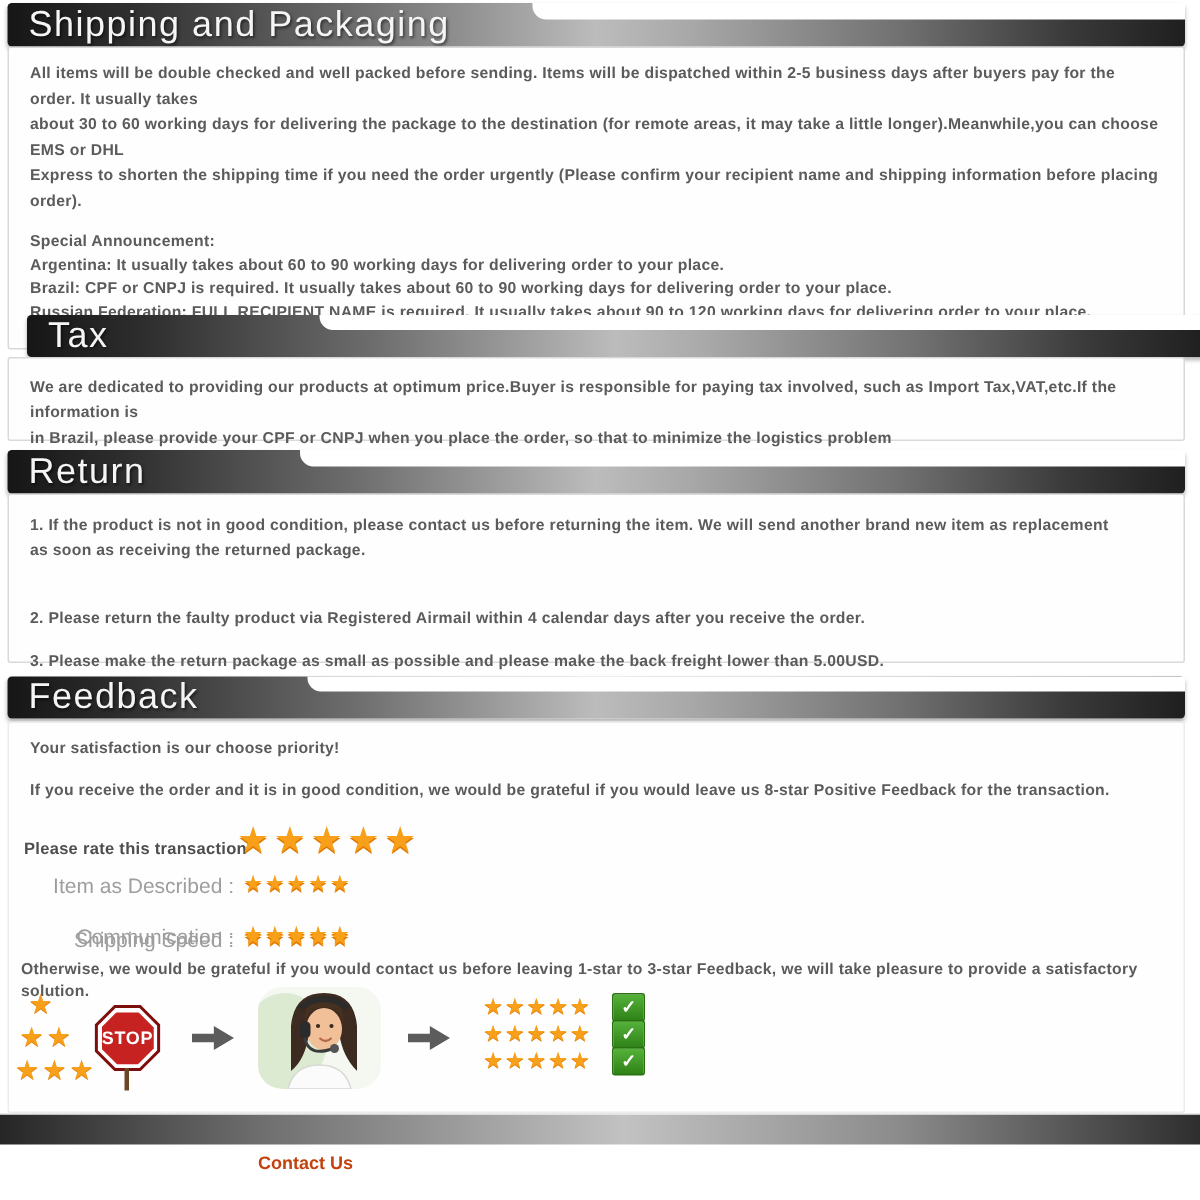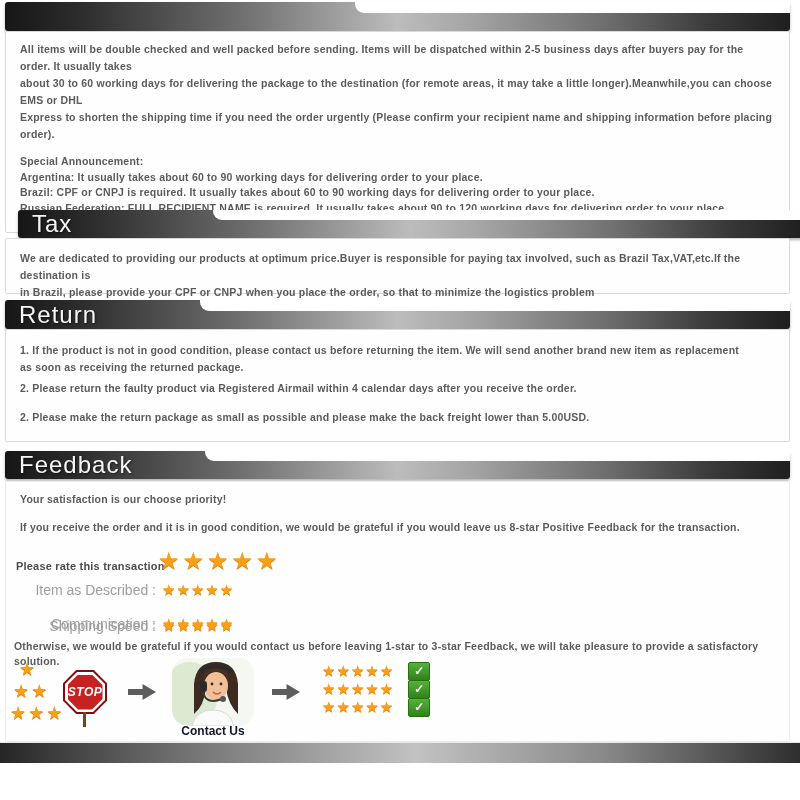--- a/index.html
+++ b/index.html
@@ -31,72 +31,73 @@
 
   
   .arrow{position:absolute;width:28px;height:16px;background:#5c5c5c;
          clip-path:polygon(0 32%,52% 32%,52% 0,100% 50%,52% 100%,52% 68%,0 68%);}
   .check{display:inline-block;width:20px;height:17px;margin-left:14px;vertical-align:middle;
          background:linear-gradient(#55b23a,#2f8218);border:1px solid #27720f;border-radius:2px;
          color:#fff;font-size:12px;font-weight:bold;line-height:17px;text-align:center;}
   .stop-outer{position:absolute;width:44px;height:44px;background:#7e0e0e;display:flex;align-items:center;justify-content:center;
          clip-path:polygon(30% 0,70% 0,100% 30%,100% 70%,70% 100%,30% 100%,0 70%,0 30%);}
   .stop-white{width:40px;height:40px;background:#fff;display:flex;align-items:center;justify-content:center;
-         clip-path:polygon(30% 0,70% 0,100% 30%,100% 70%,70% 100%,30% 100%,0 70%,0 30%);font-style:italic;}
+         clip-path:polygon(30% 0,70% 0,100% 30%,100% 70%,70% 100%,30% 100%,0 70%,0 30%);}
   .stop-red{width:35px;height:35px;background:#c62222;display:flex;align-items:center;justify-content:center;
          clip-path:polygon(30% 0,70% 0,100% 30%,100% 70%,70% 100%,30% 100%,0 70%,0 30%);}
   .stop-text{color:#fff;font-weight:bold;font-size:12px;letter-spacing:.5px;}
   .stop-stick{position:absolute;width:3px;height:15px;background:#6b4726;}
 
-  .contact-label{position:absolute;font-size:12px;font-weight:bold;color:#0f172a;text-align:center;
-                 text-shadow:0 0 3px #fff,0 0 3px #fff,0 0 4px #fff;}
+  .contact-label{position:absolute;font-size:12px;font-weight:bold;color:#c2410c;text-align:left;
+                 text-shadow:0 0 3px #fff,0 0 3px #fff,0 0 4px #fff;margin-top:44px;}
 
   
   .bottom-bar{position:absolute;left:0;top:742px;width:800px;height:20px;
               background:linear-gradient(90deg,#262626 0%,#6f6f6f 22%,#c2c2c2 52%,#8b8b8b 75%,#2e2e2e 100%);
               border-top:1px solid #e8e8e8;}
 </style>
 </head>
 <body>
 
 <div id="canvas">
 
   <div class="banner" style="top:2px;height:29px;">
     <div class="notch" style="width:435px;height:11px;"></div>
+    <div class="title" style="line-height:29px;">Shipping and Packaging</div>
   </div>
   <div class="card" style="top:31px;height:202px;padding:9px 14px;">
     <div class="p" style="line-height:17px;margin-bottom:11px;">All items will be double checked and well packed before sending. Items will be dispatched within 2-5 business days after buyers pay for the order. It usually takes
 about 30 to 60 working days for delivering the package to the destination (for remote areas, it may take a little longer).Meanwhile,you can choose EMS or DHL
 Express to shorten the shipping time if you need the order urgently (Please confirm your recipient name and shipping information before placing order).</div>
     <div class="p" style="line-height:15.5px;margin-bottom:2px;">Special Announcement:
 Argentina: It usually takes about 60 to 90 working days for delivering order to your place.
 Brazil: CPF or CNPJ is required. It usually takes about 60 to 90 working days for delivering order to your place.
 Russian Federation: FULL RECIPIENT NAME is required. It usually takes about 90 to 120 working days for delivering order to your place.</div>
     <div class="p" style="line-height:16px;">If you do not receive order within 60 working days, please feel free to contact us before leaving Negative and Neutral Feedback, we will do our best to help
 you resolve the problem.</div>
   </div>
 
   <div class="banner" style="top:210px;height:28px;margin-left:13px;">
     <div class="notch" style="width:590px;height:10px;"></div>
     <div class="title" style="line-height:28px;">Tax</div>
   </div>
   <div class="card" style="top:238px;height:56px;padding:11px 14px;">
-    <div class="p" style="line-height:17px;">We are dedicated to providing our products at optimum price.Buyer is responsible for paying tax involved, such as Brazil Tax,VAT,etc.If the destination is
+    <div class="p" style="line-height:17px;">We are dedicated to providing our products at optimum price.Buyer is responsible for paying tax involved, such as Import Tax,VAT,etc.If the information is
 in Brazil, please provide your CPF or CNPJ when you place the order, so that to minimize the logistics problem</div>
   </div>
 
   <div class="banner" style="top:300px;height:29px;">
     <div class="notch" style="width:590px;height:11px;"></div>
     <div class="title" style="line-height:29px;">Return</div>
   </div>
   <div class="card" style="top:329px;height:113px;padding:12px 14px;">
-    <div class="p" style="line-height:17px;margin-bottom:4px;">1. If the product is not in good condition, please contact us before returning the item. We will send another brand new item as replacement
+    <div class="p" style="line-height:17px;margin-bottom:28px;">1. If the product is not in good condition, please contact us before returning the item. We will send another brand new item as replacement
 as soon as receiving the returned package.</div>
     <div class="p" style="line-height:16px;margin-bottom:13px;">2. Please return the faulty product via Registered Airmail within 4 calendar days after you receive the order.</div>
-    <div class="p" style="line-height:16px;">2. Please make the return package as small as possible and please make the back freight lower than 5.00USD.</div>
+    <div class="p" style="line-height:16px;">3. Please make the return package as small as possible and please make the back freight lower than 5.00USD.</div>
   </div>
 
   <div class="banner" style="top:451px;height:28px;">
     <div class="notch" style="width:585px;height:10px;"></div>
     <div class="title" style="line-height:28px;">Feedback</div>
   </div>
 
   <div class="card" style="top:481px;height:261px;border-color:#ececec;">
 
     <div class="p" style="position:absolute;left:14px;top:10px;line-height:15px;">Your satisfaction is our choose priority!</div>

